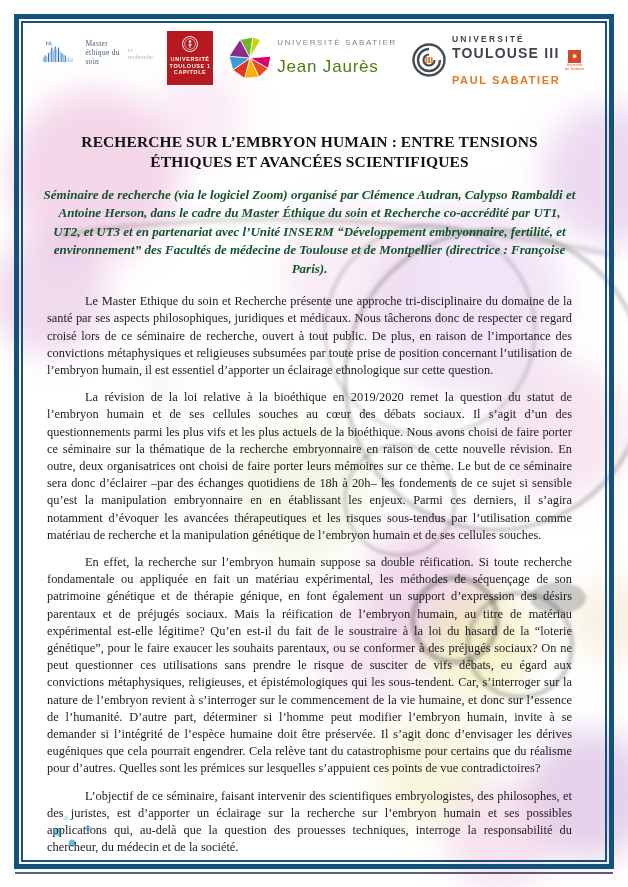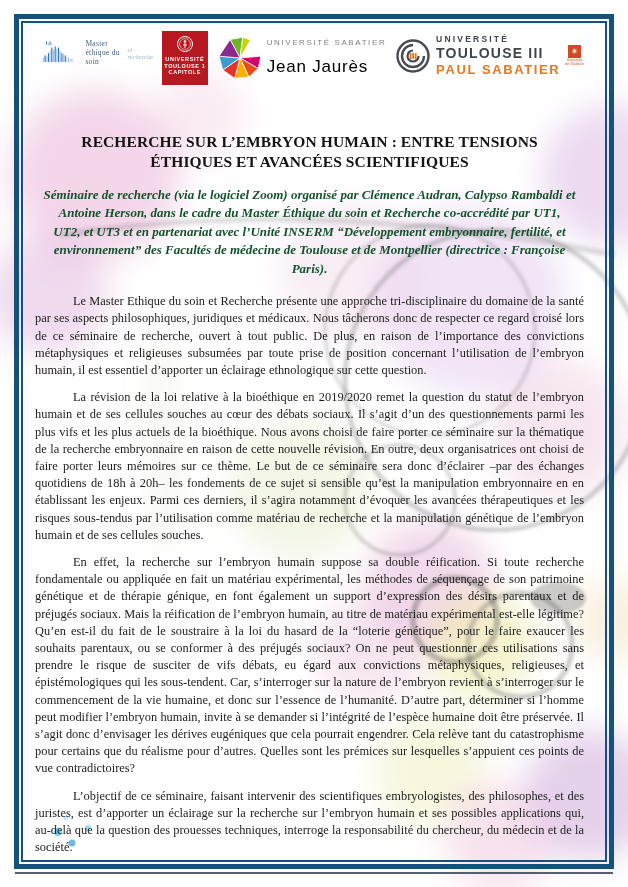--- a/index.html
+++ b/index.html
@@ -27,39 +27,39 @@
 
   .logo-ut1{width:46px;height:54px;background:#b6191f;margin-top:3px;
             display:flex;flex-direction:column;align-items:center;justify-content:flex-start;
             padding-top:4px;box-sizing:border-box;}
   .logo-ut1 .txt{margin-top:3px;text-align:center;font-family:"Liberation Sans",sans-serif;
                  font-size:5.5px;line-height:6.5px;font-weight:bold;color:#ffffff;letter-spacing:.6px;}
 
   .logo-jj{flex-direction:row;align-items:center;margin-top:6px;gap:4px;}
   .logo-jj .txt{display:flex;flex-direction:column;font-family:"Liberation Sans",sans-serif;}
   .logo-jj .small{font-size:8px;letter-spacing:1.6px;color:#7f8285;}
-  .logo-jj .name{font-size:17px;color:#000000;letter-spacing:.8px;margin-top:10px;}
+  .logo-jj .name{font-size:17px;color:#4d7c0f;letter-spacing:.8px;margin-top:10px;}
 
   .logo-ups{flex-direction:row;align-items:center;margin-top:6px;gap:5px;}
   .logo-ups .txt{display:flex;flex-direction:column;font-family:"Liberation Sans",sans-serif;}
   .logo-ups .u1{font-size:8.5px;font-weight:bold;letter-spacing:2.2px;color:#3e454e;}
   .logo-ups .u2{font-size:14px;font-weight:bold;letter-spacing:1.2px;color:#3e454e;margin-top:1px;}
-  .logo-ups .u3{font-size:13px;font-weight:bold;letter-spacing:1.6px;color:#e87722;margin-top:1px;}
+  .logo-ups .u3{font-size:11px;font-weight:bold;letter-spacing:1.6px;color:#e87722;margin-top:13px;}
   .member{display:flex;flex-direction:column;align-items:center;}
   .member .sq{width:13px;height:13px;background:#cf4a28;color:#ffe9d2;font-size:8px;
               line-height:13px;text-align:center;font-family:"Liberation Sans",sans-serif;}
   .member .m1,.member .m2{font-size:3.5px;line-height:4px;color:#d0551f;
               font-family:"Liberation Sans",sans-serif;}
 
   
   h1.title{margin:26px auto 0;max-width:505px;text-align:center;
            font-size:15.5px;line-height:1.32;font-weight:bold;letter-spacing:.1px;color:#141414;}
   p.intro{margin:13px auto 0;max-width:532px;text-align:center;
           font-weight:bold;font-style:italic;font-size:13px;line-height:1.42;color:#14532d;}
-  p.body{margin:10px 0 0;text-align:justify;text-indent:38px;
+  p.body{margin:10px 12px 0;text-align:justify;text-indent:38px;
          font-size:12.4px;line-height:17.2px;color:#1c1c1c;}
   p.body.first{margin-top:15px;}
 </style>
 </head>
 <body>
 
 <div class="page">
 
   <svg class="watermark" width="628" height="887" viewBox="0 0 628 887">
     <defs>

